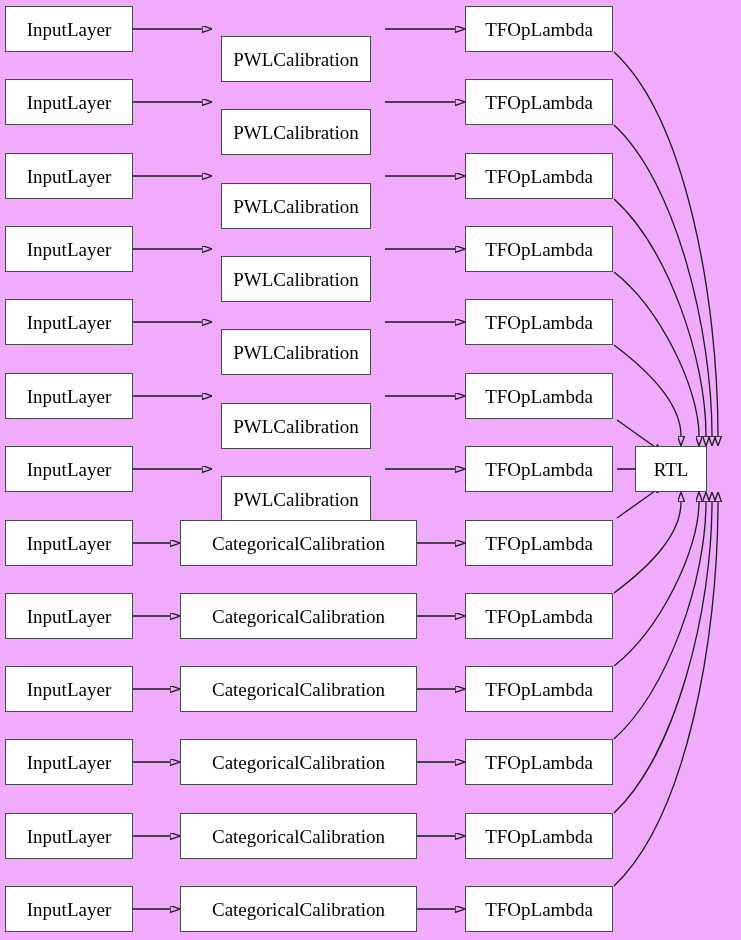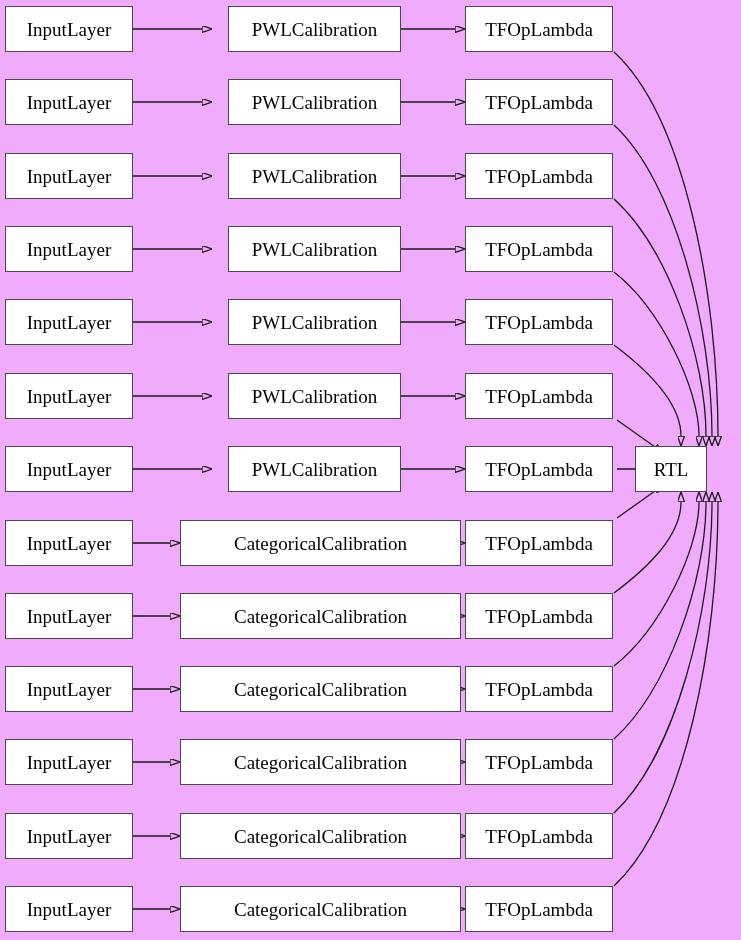--- a/index.html
+++ b/index.html
@@ -42,22 +42,22 @@
     border: 1.5px solid #4a4a4a;
     background: #ffffff;
     display: flex;
     align-items: center;
     justify-content: center;
     font-size: 19px;
     white-space: nowrap;
     line-height: 1;
   }
   .n-input  { left: 5px;   width: 128px; }
-  .n-pwl    { left: 228px; width: 173px; }
-  .n-cat    { left: 180px; width: 281px; }
+  .n-pwl    { left: 221px; width: 150px; margin-top: 30px; }
+  .n-cat    { left: 180px; width: 237px; }
   .n-lambda { left: 465px; width: 148px; }
   .n-rtl {
     position: absolute;
     left: 635px;
     top: 446px;
     width: 72px;
     height: 46px;
   }
 </style>
 </head>

